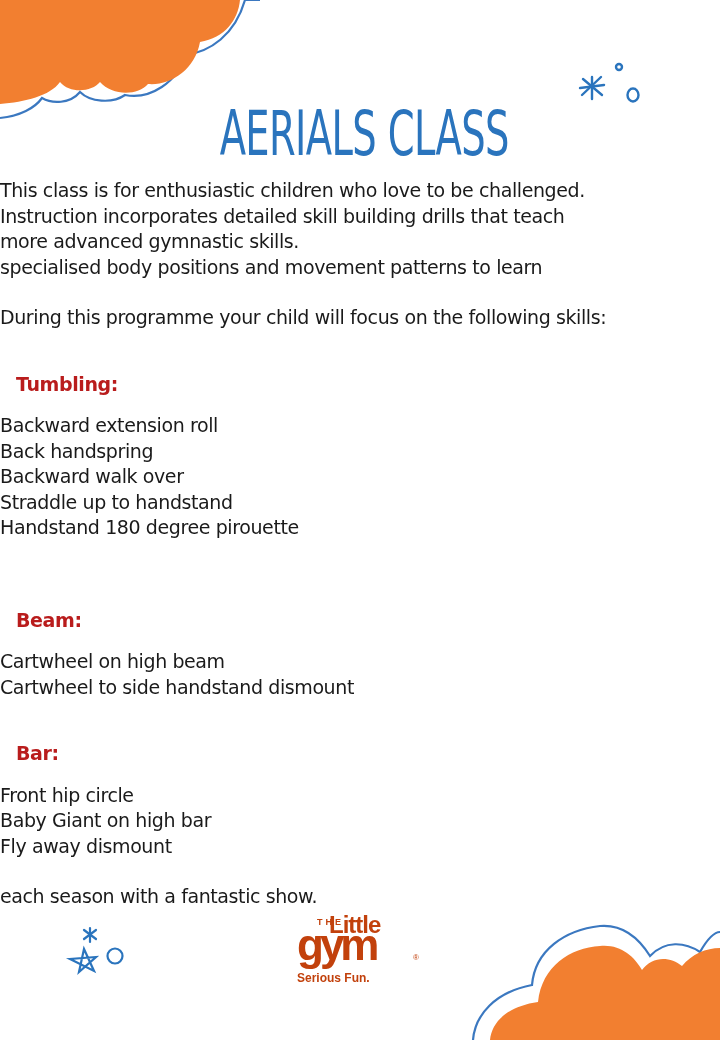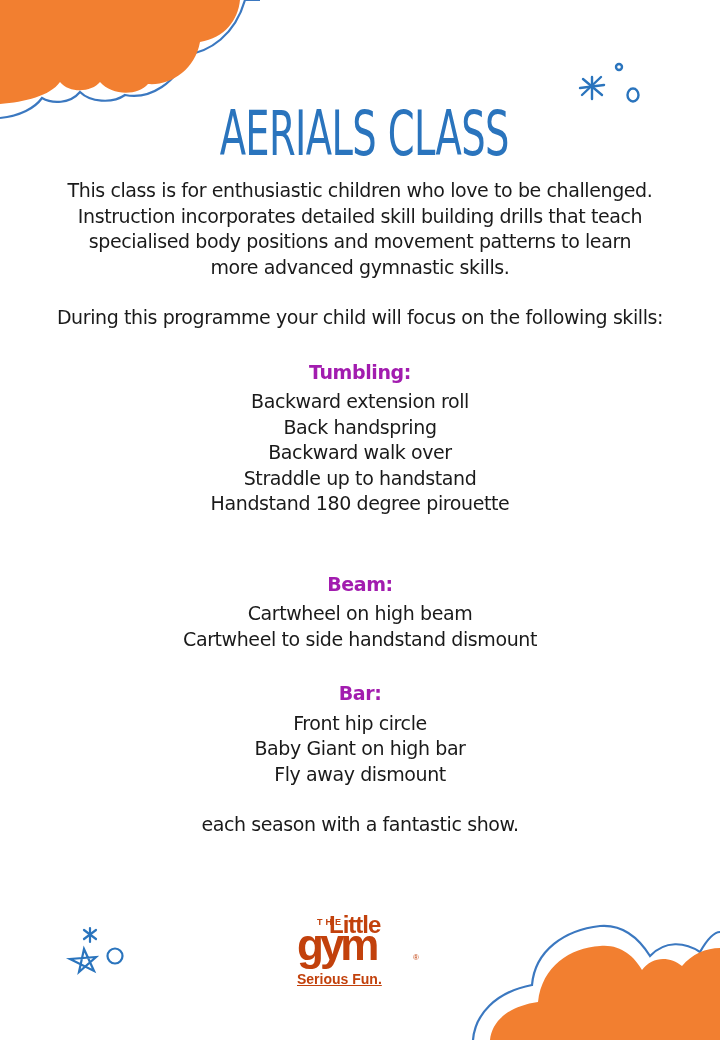--- a/index.html
+++ b/index.html
@@ -15,40 +15,40 @@
     text-align: center; padding-left: 10px;
     font-family: "DejaVu Sans", sans-serif;
     font-size: 62px; line-height: 80px;
     letter-spacing: -1px;
     color: #2a74bd;
     transform: scaleX(0.62); transform-origin: 363px 0;
     font-weight: normal;
   }
   .content {
     position: absolute; left: 0; right: 0; top: 178px;
-    text-align: center;
+    text-align: left;
     font-size: 19px; line-height: 25.5px;
     letter-spacing: -0.4px;
   }
   .para { margin: 0; }
   .gap { height: 25px; }
   .section-heading {
-    color: #a21caf; font-weight: bold; margin: 4px;
+    color: #b91c1c; font-weight: bold; margin: 16px;
   }
   .skill { margin: 0; }
   .tumbling-gap { height: 51px; }
   .logo {
     position: absolute; left: 297px; top: 915px; width: 130px; height: 80px;
     color: #c2410c; font-family: "Liberation Sans", sans-serif;
   }
   .logo .the { position: absolute; left: 20px; top: 2px; font-size: 9px; font-weight: bold; letter-spacing: 3px; }
   .logo .little { position: absolute; left: 32px; top: -4px; font-size: 24px; font-weight: bold; letter-spacing: -1px; }
   .logo .gym { position: absolute; left: 0px; top: 8px; font-size: 44px; font-weight: bold; letter-spacing: -4px; line-height: 44px; }
   .logo .reg { position: absolute; left: 116px; top: 38px; font-size: 8px; }
-  .logo .tag { position: absolute; left: 0px; top: 56px; font-size: 14px; font-weight: bold; white-space: nowrap; text-decoration: underline; }
+  .logo .tag { position: absolute; left: 0px; top: 56px; font-size: 12px; font-weight: bold; white-space: nowrap; }
 </style>
 </head>
 <body>
 
 <svg class="deco" style="left:0;top:0" width="260" height="125" viewBox="0 0 260 125">
   <path d="M0 118 C20 116 35 108 42 98 C52 104 70 104 80 92 C90 102 112 104 125 95 C150 100 178 82 185 55 C210 52 235 35 245 0 L260 0" fill="none" stroke="#3b78c0" stroke-width="2.2"></path>
   <path d="M0 0 L240 0 C238 20 225 38 200 42 C195 70 170 86 148 84 C138 96 112 96 100 82 C92 92 70 94 60 82 C50 96 25 102 0 104 Z" fill="#f27f30"></path>
 </svg>
 
 <svg class="deco" style="left:570px;top:55px" width="80" height="55" viewBox="0 0 80 55">
@@ -60,22 +60,22 @@
     <circle cx="49" cy="12" r="3"></circle>
     <ellipse cx="63" cy="40" rx="5.5" ry="6.5"></ellipse>
   </g>
 </svg>
 
 <h1 class="title">AERIALS CLASS</h1>
 
 <div class="content">
   <p class="para">This class is for enthusiastic children who love to be challenged.</p>
   <p class="para">Instruction incorporates detailed skill building drills that teach</p>
+  <p class="para">more advanced gymnastic skills.</p>
   <p class="para">specialised body positions and movement patterns to learn</p>
-  <p class="para">more advanced gymnastic skills.</p>
   <div class="gap"></div>
   <p class="para">During this programme your child will focus on the following skills:</p>
   <div class="gap"></div>
 
   <div>
     <p class="section-heading">Tumbling:</p>
     <p class="skill">Backward extension roll</p>
     <p class="skill">Back handspring</p>
     <p class="skill">Backward walk over</p>
     <p class="skill">Straddle up to handstand</p>

